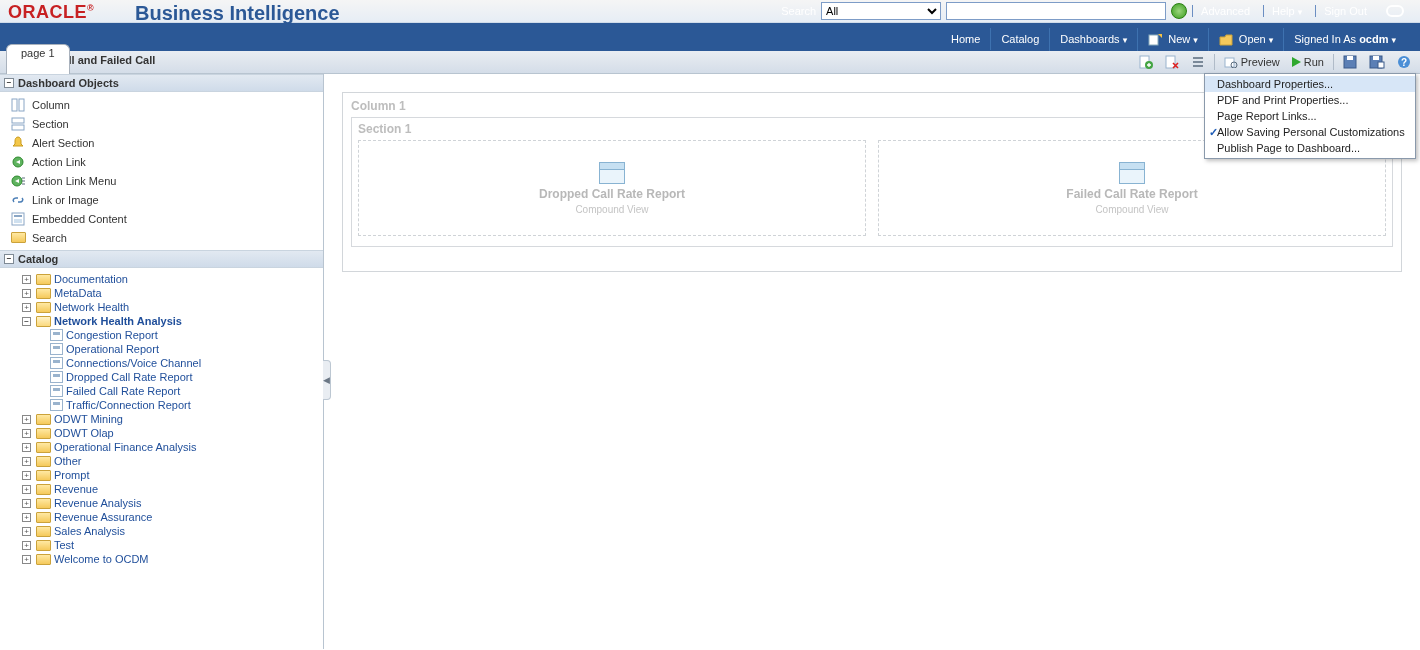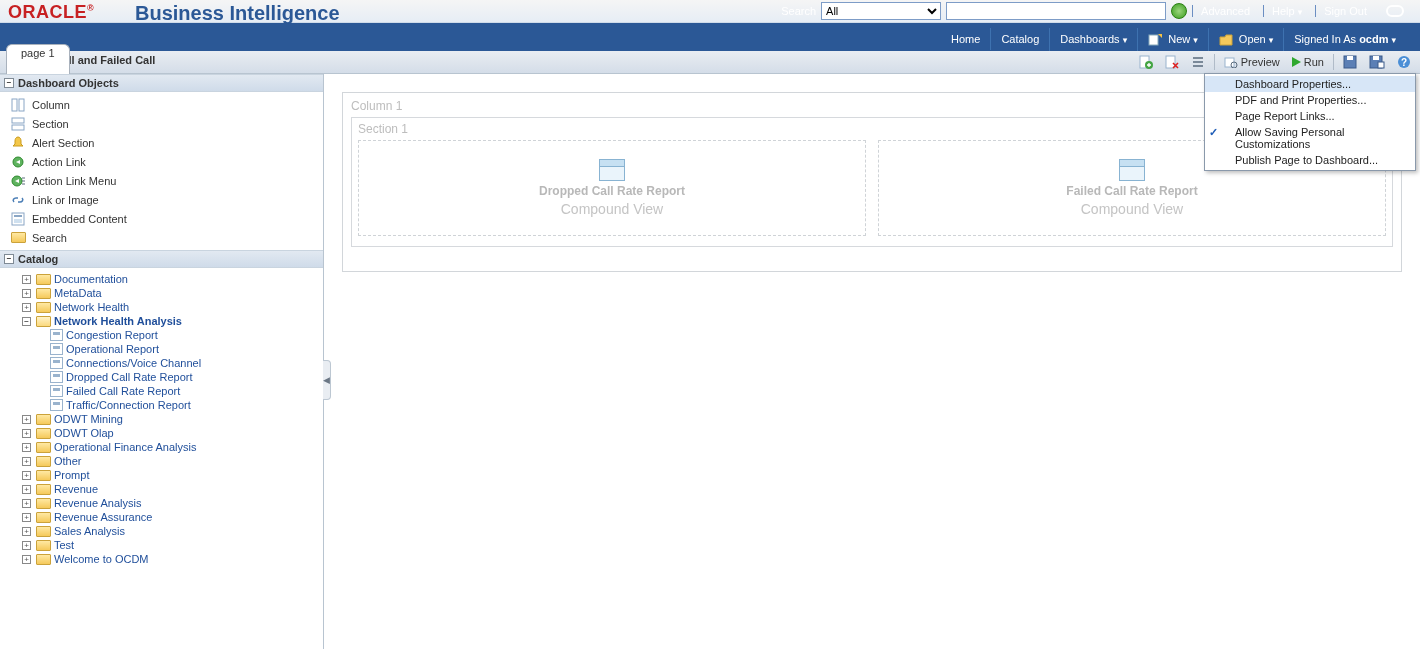--- a/index.html
+++ b/index.html
@@ -62,32 +62,32 @@
   .catalog-body { flex: 1; overflow-y: auto; padding: 4px 0 4px 6px; }
   .catalog-body::-webkit-scrollbar { width: 16px; }
   .catalog-body::-webkit-scrollbar-thumb { background: #c4d2e5; border: 1px solid #97aac2; border-radius: 2px; }
   .catalog-body::-webkit-scrollbar-track { background: #eef2f7; }
   .tree-row { display: flex; align-items: center; gap: 3px; padding: 1px 0; color: #1f4e9a; cursor: pointer; white-space: nowrap; }
   .tree-row.active { font-weight: bold; }
   .tree-children { padding-left: 28px; }
 
   
   .canvas-col { border: 1px solid #d2d6da; padding: 6px 8px 8px 8px; min-height: 180px; }
-  .canvas-label { color: #bdbdbd; font-weight: normal; font-size: 12px; margin-bottom: 4px; }
+  .canvas-label { color: #bdbdbd; font-weight: bold; font-size: 12px; margin-bottom: 4px; }
   .canvas-section { border: 1px solid #d6d9dd; padding: 4px 6px 10px 6px; }
   .section-row { display: flex; gap: 12px; margin-top: 2px; }
   .report-box { flex: 1; border: 1px dashed #cfd3d7; height: 96px; display: flex; flex-direction: column; align-items: center; justify-content: center; gap: 3px; }
   .report-thumb { width: 26px; height: 22px; border: 1px solid #88b3d2; background: #eaf4fb; position: relative; }
   .report-thumb::before { content: ""; position: absolute; left: 0; right: 0; top: 0; height: 6px; background: #c6e0f2; border-bottom: 1px solid #88b3d2; }
   .report-title { color: #b8b8b8; font-weight: bold; font-size: 12px; }
-  .report-sub { color: #c4c4c4; font-size: 14px; }
+  .report-sub { color: #c4c4c4; font-size: 10px; }
 
   
   .dropdown { position: absolute; right: 4px; top: 22px; width: 212px; background: #fff; border: 1px solid #8a99ab; box-shadow: 2px 2px 4px rgba(0,0,0,0.25); z-index: 100; padding: 2px 0; }
-  .dd-item { display: flex; align-items: center; gap: 6px; padding: 2px 8px 2px 30px; cursor: pointer; color: #222; position: relative; }
+  .dd-item { display: flex; align-items: center; gap: 6px; padding: 2px 8px 2px 12px; cursor: pointer; color: #222; position: relative; }
   .dd-item.highlight { background: #d7e6f7; }
   .dd-check { position: absolute; left: 4px; top: 2px; color: #1f5db7; font-weight: bold; }
 
   
   .splitter-handle { position: absolute; left: -1px; top: 286px; width: 8px; height: 40px; background: #e9edf2; border: 1px solid #bcc7d2; border-left: none; border-radius: 0 4px 4px 0; display: flex; align-items: center; justify-content: center; color: #6b7785; font-size: 9px; cursor: pointer; }
 </style>
 </head>
 <body>
 
 <div class="top-banner">

